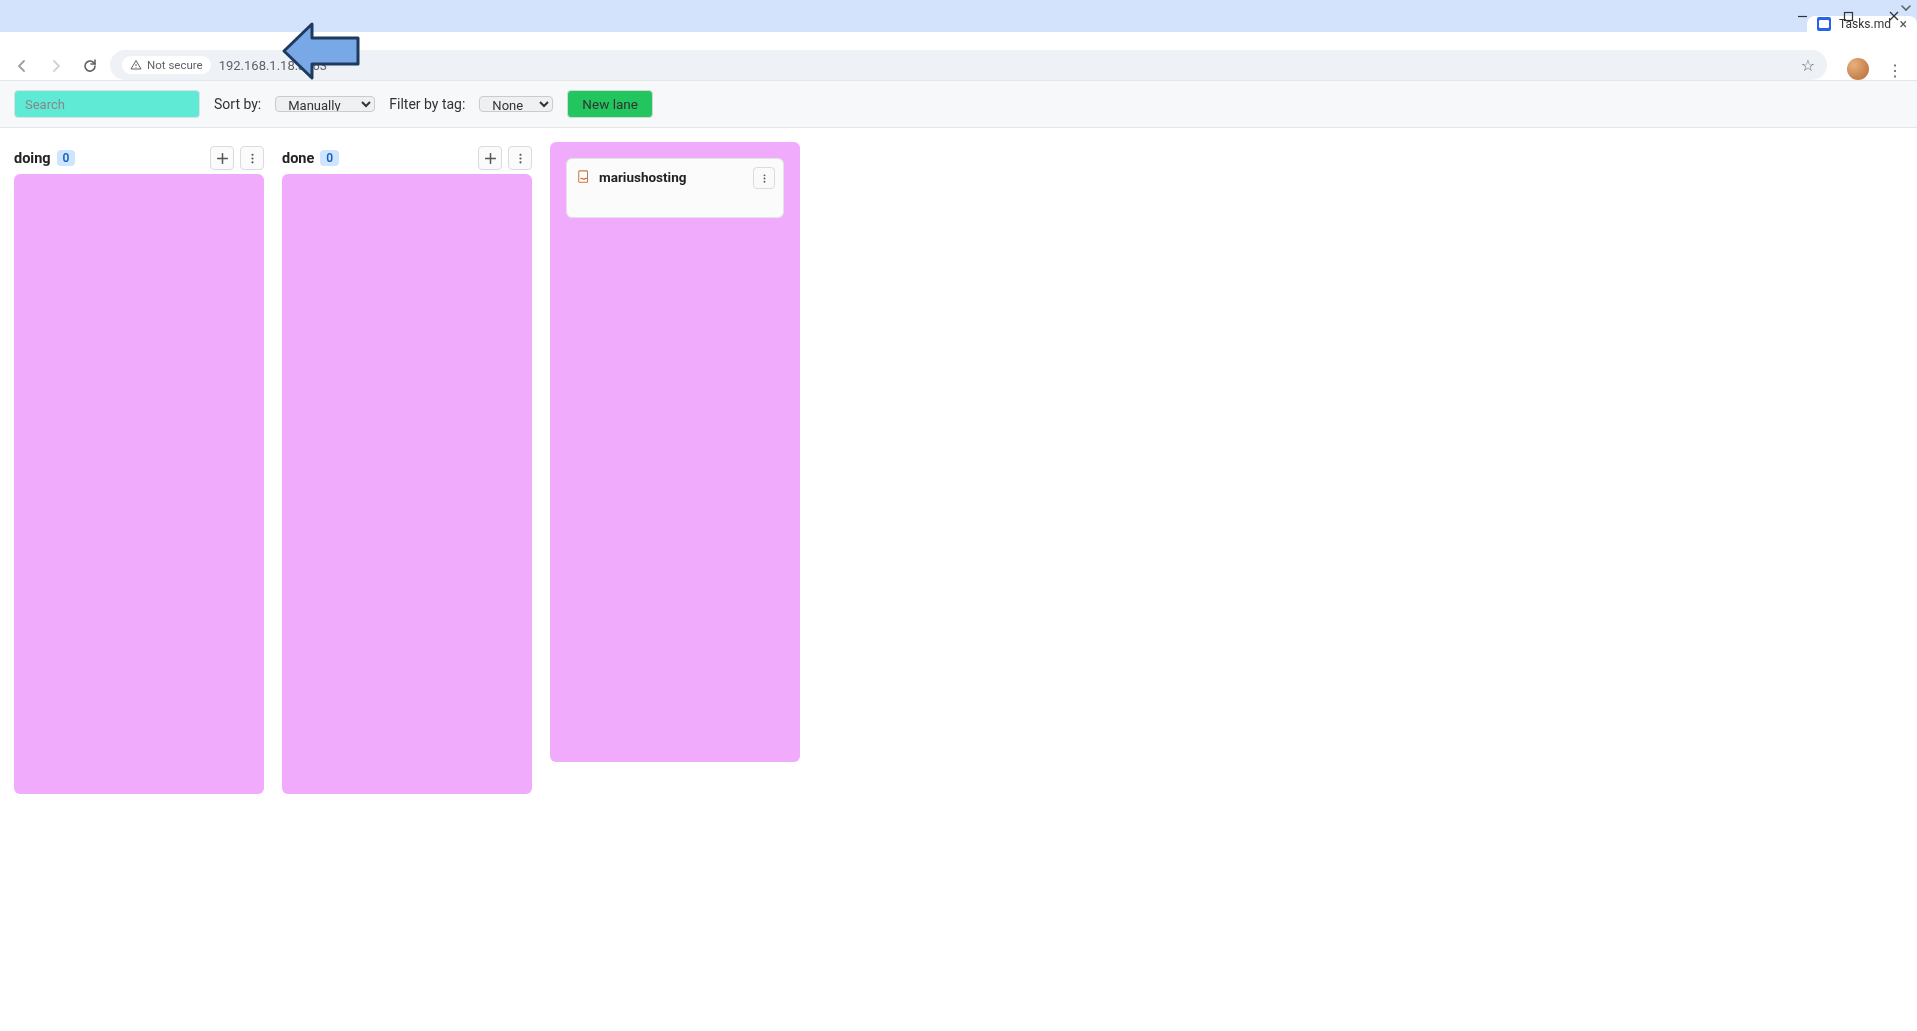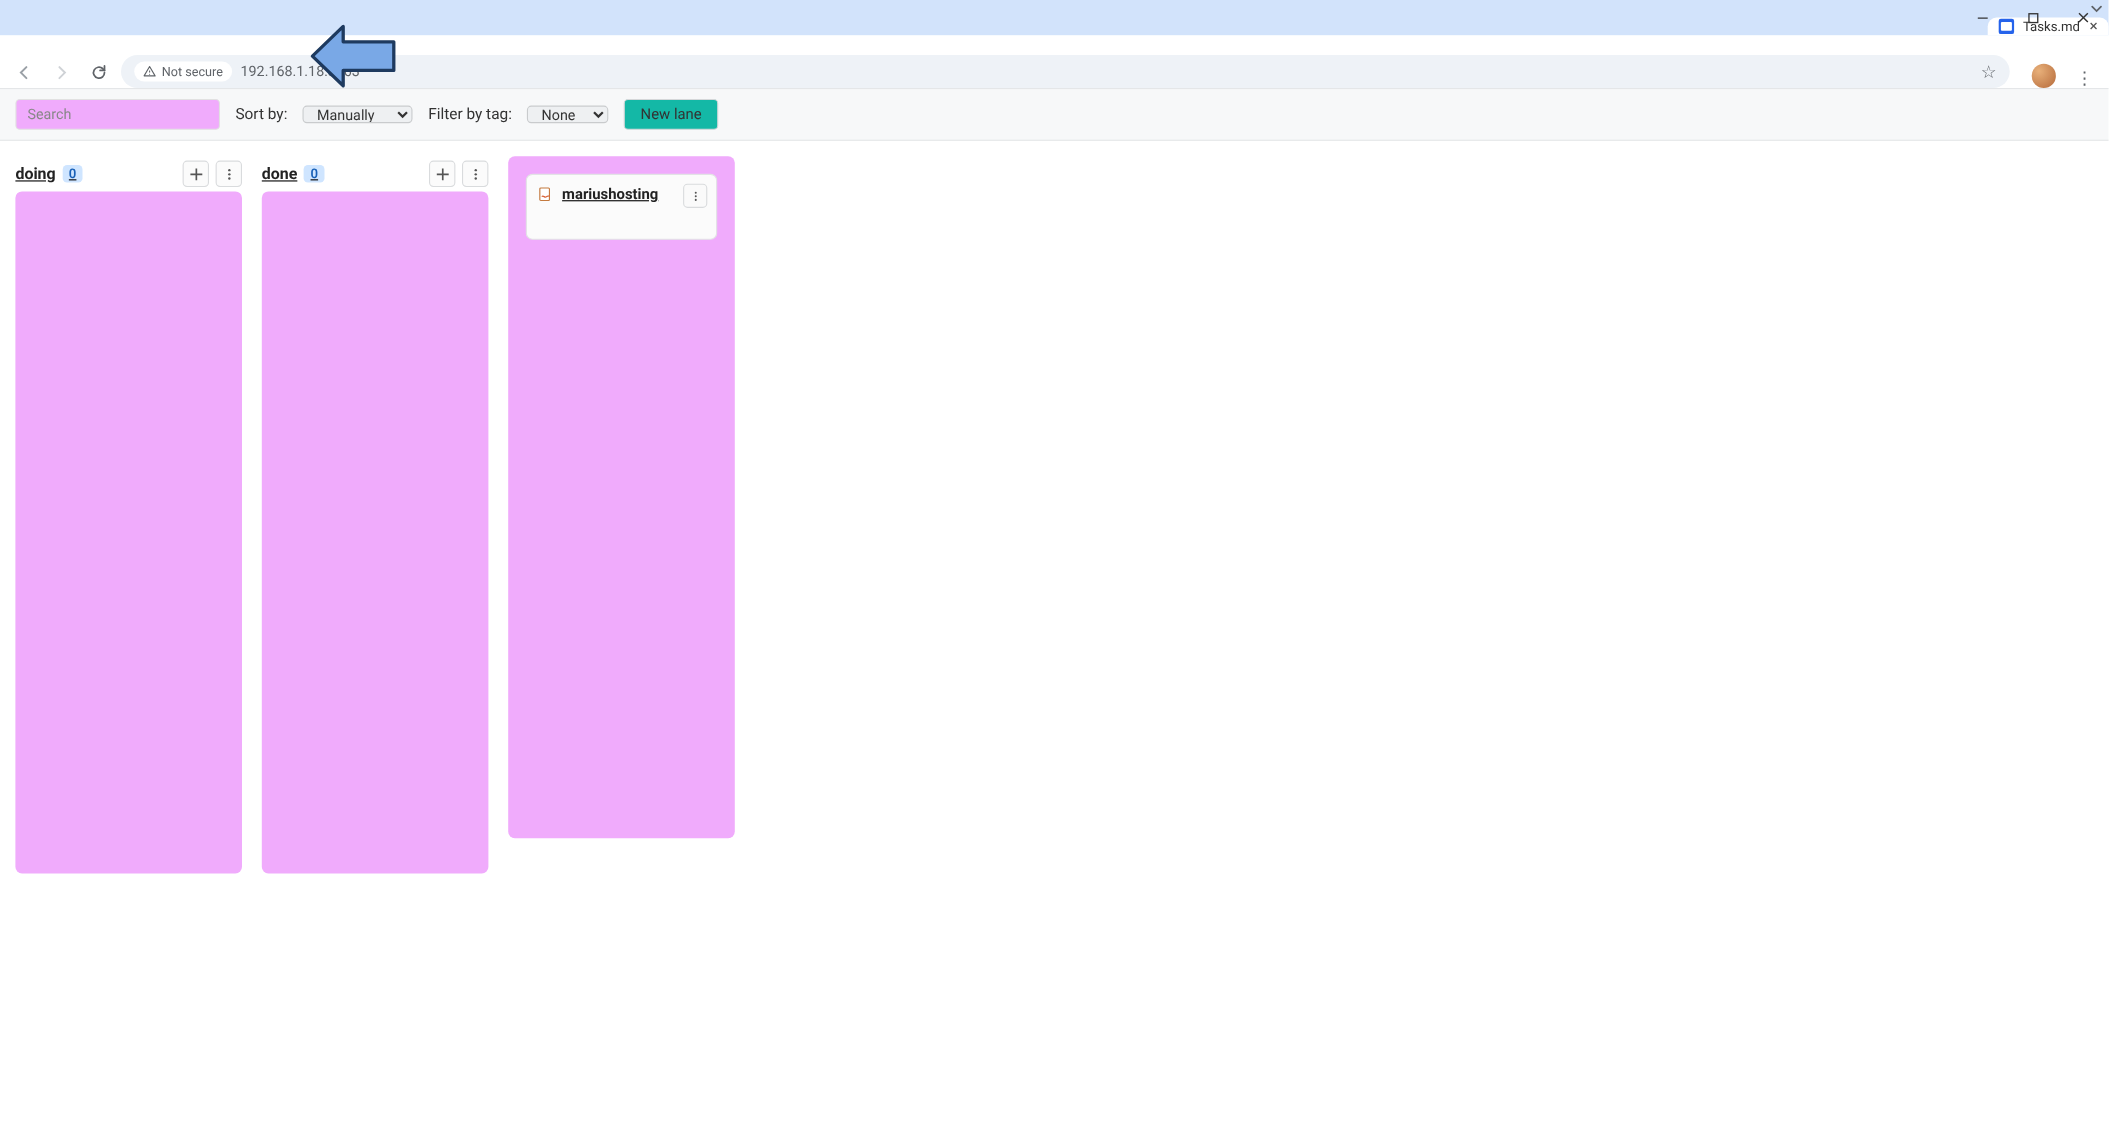--- a/index.html
+++ b/index.html
@@ -25,28 +25,28 @@
   .star { margin-left:auto; color:#5f6368; font-size:16px; }
   .avatar { width:22px; height:22px; border-radius:50%; background: radial-gradient(circle at 30% 30%, #e8b07a, #b56a3a); margin:0 6px 0 14px; }
   .chrome-menu { width:28px; text-align:center; color:#5f6368; font-size:16px; }
 
   .arrow-annot { position:absolute; left:280px; top:20px; pointer-events:none; }
   .arrow-annot svg { width:80px; height:62px; }
 
   
   .app { position:relative; }
   .toolbar { background:#f7f8f9; border-top:1px solid #e4e6e8; border-bottom:1px solid #e4e6e8; padding:9px 14px; display:flex; align-items:center; gap:14px; font-size:14px; color:#333; }
-  .search-input { width:186px; height:28px; background:#f0abfc; border:1px solid #e1e1e1; border-radius:4px; padding:0 10px; font-size:13px; color:#555; }
+  .search-input { width:186px; height:28px; background:#5eead4; border:1px solid #e1e1e1; border-radius:4px; padding:0 10px; font-size:13px; color:#555; }
   .search-input::placeholder { color:#888; }
   .label { color:#333; }
   .select { height:16px; border:1px solid #c9cbcd; border-radius:4px; background:#eef0f2; padding:0 8px; font-size:13px; color:#333; }
-  .btn { height:28px; border:1px solid #d5d7d9; border-radius:4px; background:#14b8a6; padding:0 14px; font-size:13.5px; color:#333; cursor:pointer; }
+  .btn { height:28px; border:1px solid #d5d7d9; border-radius:4px; background:#22c55e; padding:0 14px; font-size:13.5px; color:#333; cursor:pointer; }
 
   .board { display:flex; gap:18px; padding:14px; align-items:flex-start; }
-  .lane { width:206px;text-decoration:underline; }
+  .lane { width:250px; }
   .lane-header { display:flex; align-items:center; gap:6px; height:32px; }
   .lane-title { font-weight:700; font-size:14.5px; color:#222; }
   .badge { background:#cfe5ff; color:#1860b7; font-size:12px; font-weight:600; border-radius:4px; padding:1px 6px; min-width:16px; text-align:center; }
   .spacer { flex:1; }
   .icon-btn { width:24px; height:24px; border:1px solid #d9dbdd; border-radius:4px; background:#fbfbfb; display:flex; align-items:center; justify-content:center; color:#555; cursor:pointer; }
   .icon-btn svg { width:13px; height:13px; }
   .lane-body { background:#f0abfc; border-radius:6px; min-height:620px; padding:16px; }
 
   .card { background:#fbfbfb; border:1px solid #e2e3e5; border-radius:6px; padding:10px 10px 32px 10px; display:flex; gap:8px; align-items:flex-start; position:relative; }
   .card-icon { width:14px; height:14px; margin-top:1px; }

